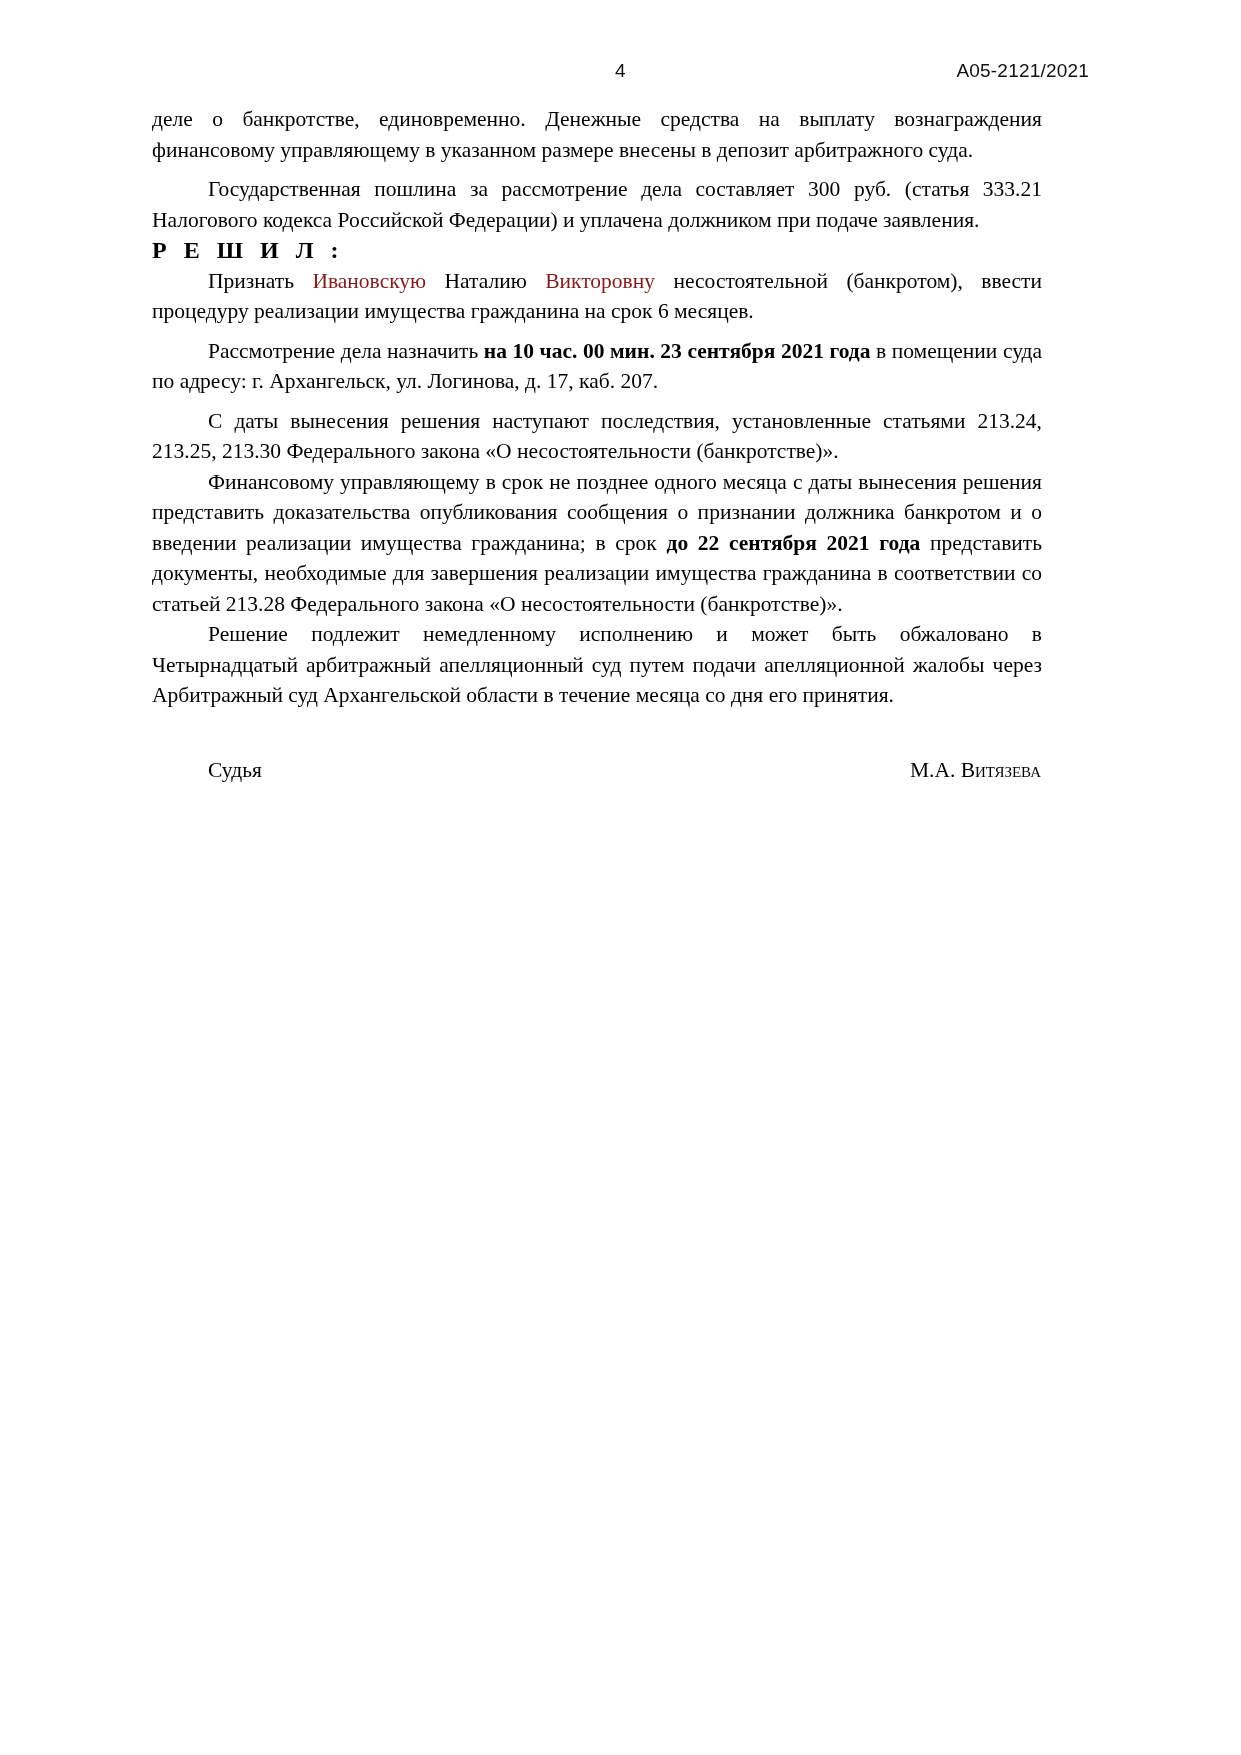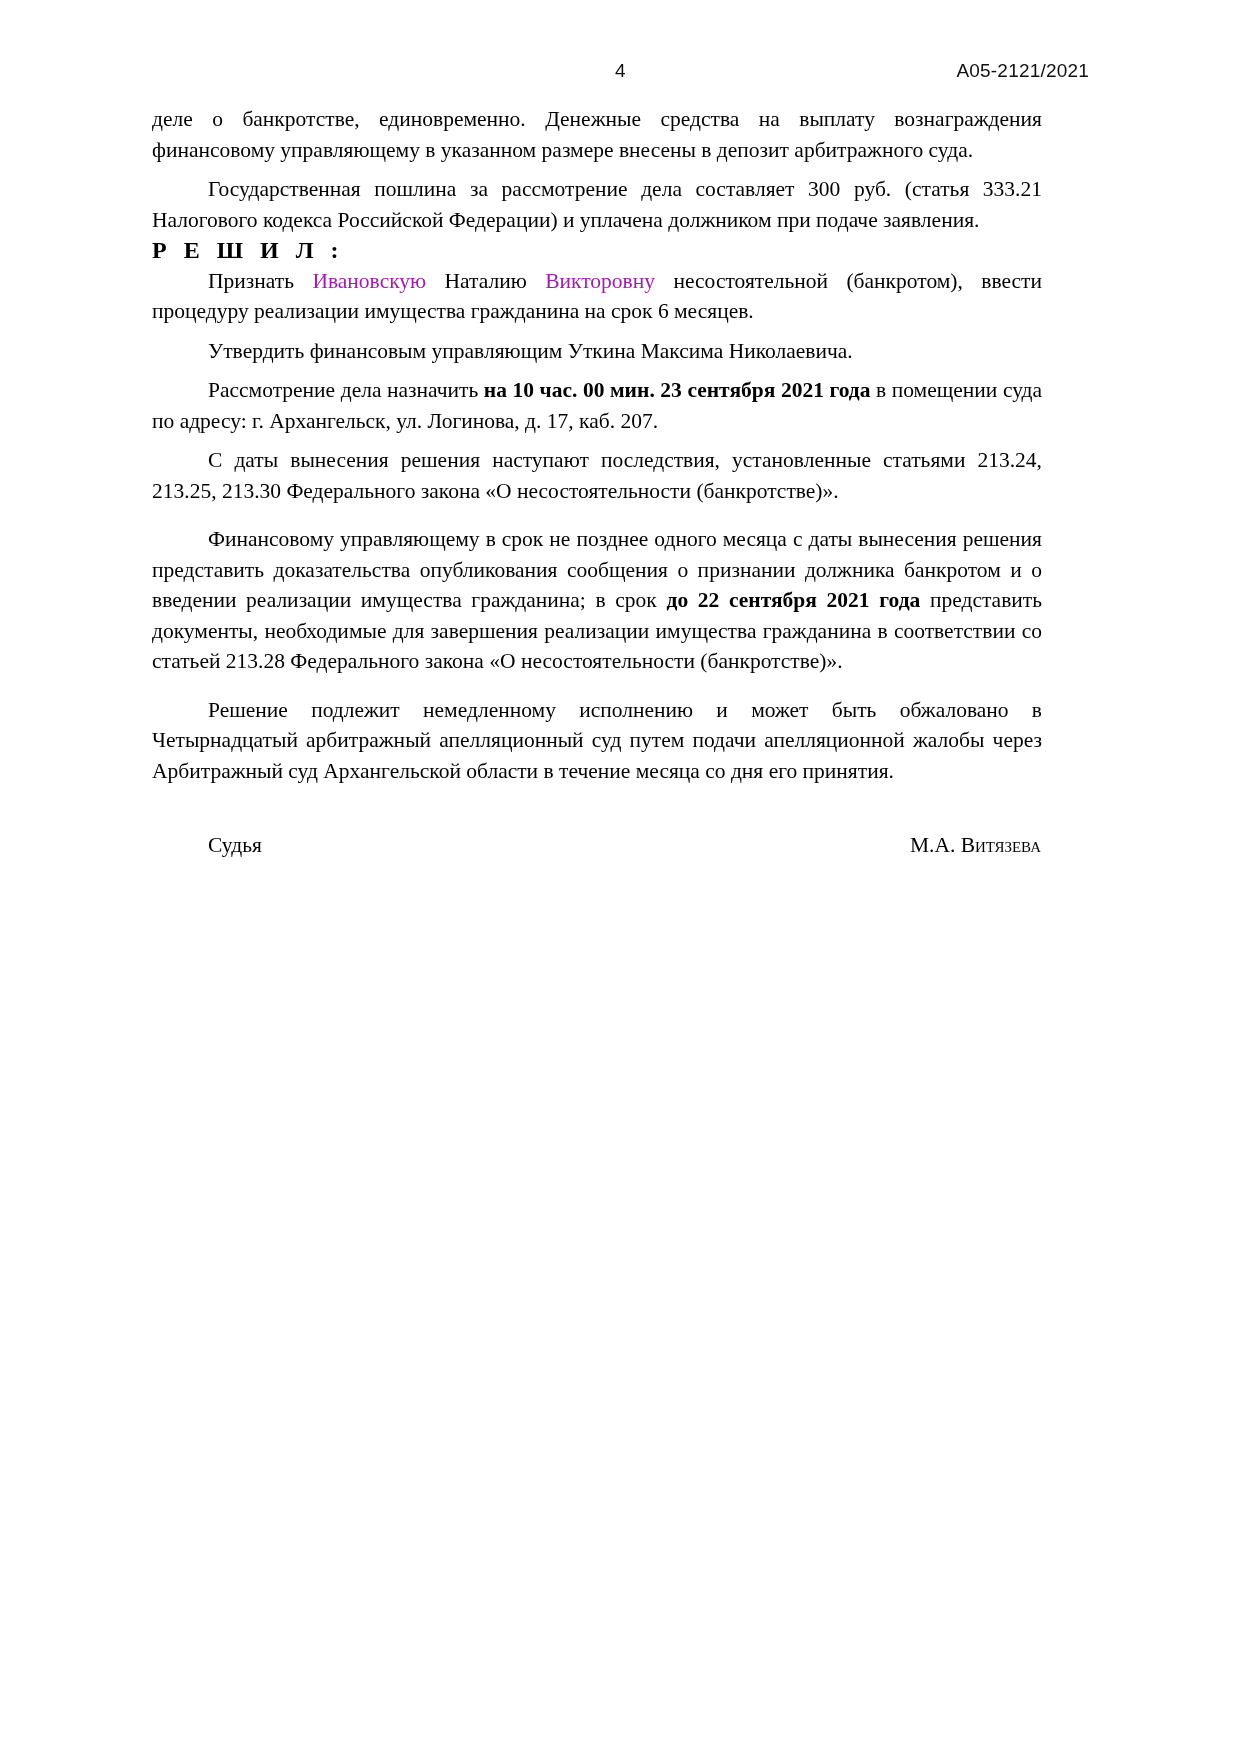--- a/index.html
+++ b/index.html
@@ -60,35 +60,35 @@
   p.para {
     margin: 0;
     text-align: justify;
     text-justify: inter-word;
     hyphens: none;
   }
   p.indent {
     text-indent: 56px;
   }
   p.gap-md { margin-top: 9px; }
-  p.gap-lg { margin-top: 18px; }
+  p.gap-lg { }
 
   .ruling-heading {
     margin: 14px 0 12px 0;
     text-align: center;
     font-weight: bold;
     font-size: 24px;
     letter-spacing: 5.5px;
     text-indent: 0;
   }
   b, .bold { font-weight: bold; }
 
   
   .redacted {
-    color: #a21caf;
+    color: #7f1d1d;
   }
 
   
   .signature {
     position: relative;
     margin-top: 44px;
     height: 32px;
     text-indent: 0;
     text-align: left;
   }
@@ -132,23 +132,20 @@
     </p>
 
     <p class="para indent">
       <span>Признать</span>
       <span class="redacted">Ивановскую</span>
       <span>Наталию</span>
       <span class="redacted">Викторовну</span>
       <span>несостоятельной (банкротом), ввести процедуру реализации имущества гражданина на срок 6 месяцев.</span>
     </p>
 
-    <p class="para indent gap-md">
-      <span>Утвердить финансовым управляющим Уткина Максима Николаевича.</span>
-    </p>
 
     <p class="para indent gap-md">
       <span>Рассмотрение дела назначить</span>
       <b>на 10 час. 00 мин. 23 сентября 2021 года</b>
       <span>в помещении суда по адресу: г. Архангельск, ул. Логинова, д. 17, каб. 207.</span>
     </p>
 
     <p class="para indent gap-md">
       <span>С даты вынесения решения наступают последствия, установленные статьями 213.24, 213.25, 213.30 Федерального закона «О несостоятельности (банкротстве)».</span>
     </p>

